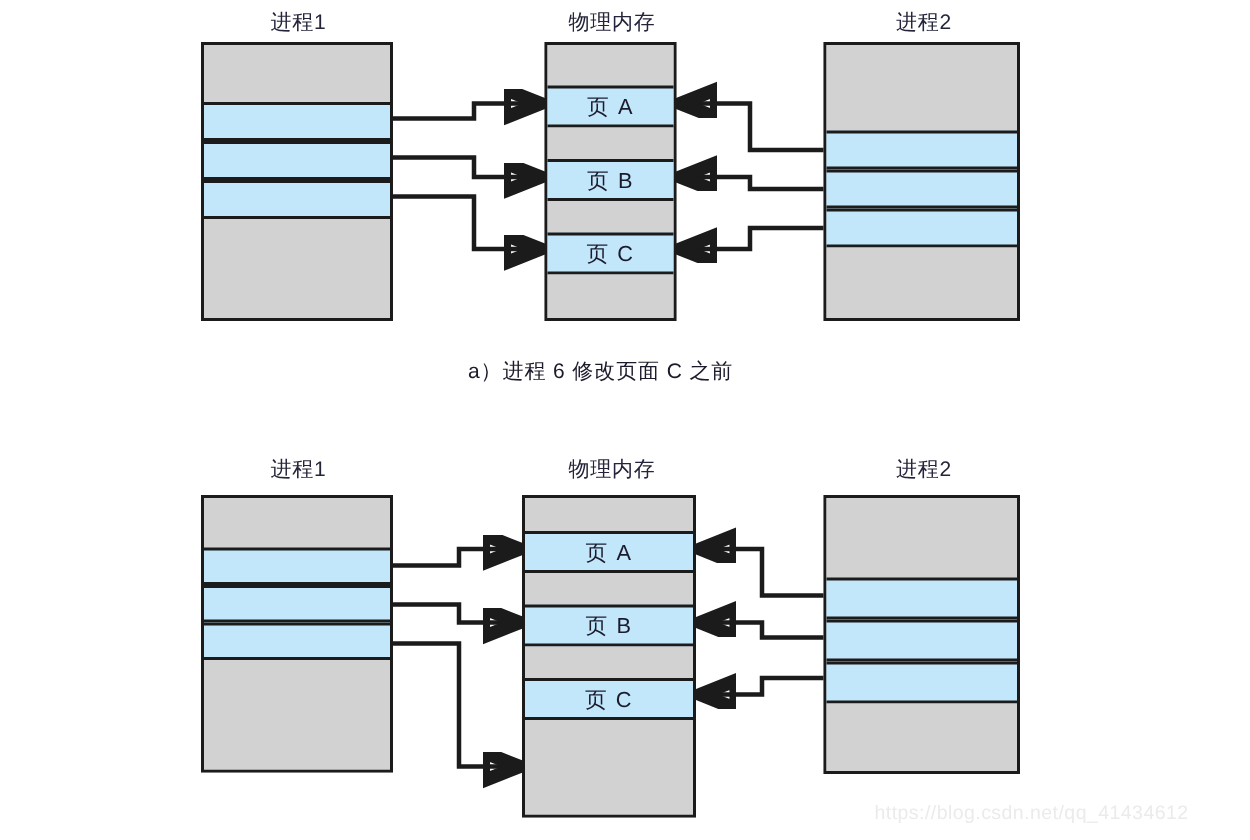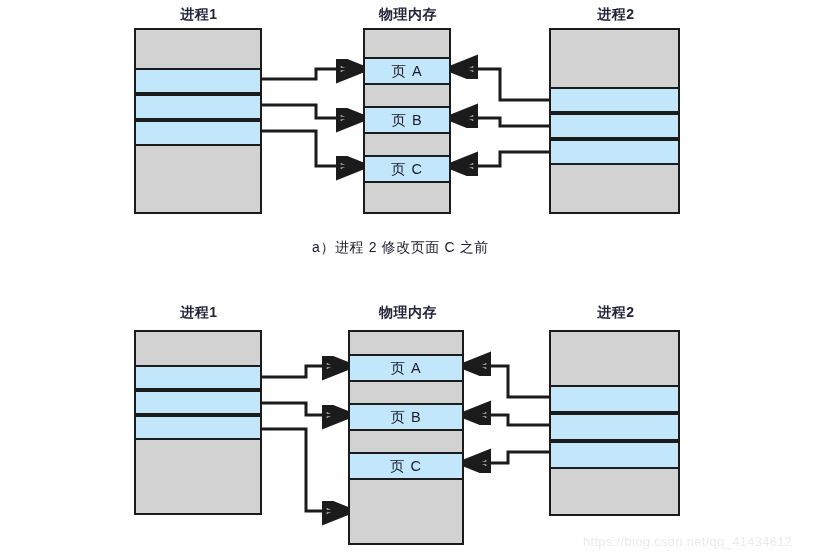--- a/index.html
+++ b/index.html
@@ -17,21 +17,21 @@
   }
   #canvas {
     position: absolute;
     left: 0; top: 0;
     width: 833px;
     height: 560px;
   }
   .col-title {
     position: absolute;
     font-size: 14px;
-    font-weight: 700;
+    font-weight: 400;
     color: #24243a;
     text-align: center;
     white-space: nowrap;
     letter-spacing: 0.5px;
   }
   .memblock {
     position: absolute;
     box-sizing: border-box;
     border: 2px solid #1b1b1b;
     background: #d2d2d2;
@@ -119,21 +119,21 @@
   </div>
 
   <div class="memblock" style="left:549px; top:28px; width:131px; height:186px;">
     <div class="row" style="height:57px;"></div>
     <div class="row blue" style="height:26px;"></div>
     <div class="row blue" style="height:26px;"></div>
     <div class="row blue" style="height:26px;"></div>
     <div class="row" style="flex:1;"></div>
   </div>
 
-  <div class="caption" style="left:312px; top:239px;">a）进程 2 修改页面 C 之前</div>
+  <div class="caption" style="left:312px; top:239px;">a）进程 6 修改页面 C 之前</div>
 
   <div class="col-title" style="left:135px; top:304px; width:128px;">进程1</div>
   <div class="col-title" style="left:358px; top:304px; width:100px;">物理内存</div>
   <div class="col-title" style="left:549px; top:304px; width:134px;">进程2</div>
 
   <div class="memblock" style="left:134px; top:330px; width:128px; height:185px;">
     <div class="row" style="height:33px;"></div>
     <div class="row blue" style="height:25px;"></div>
     <div class="row blue" style="height:25px;"></div>
     <div class="row blue" style="height:25px;"></div>

